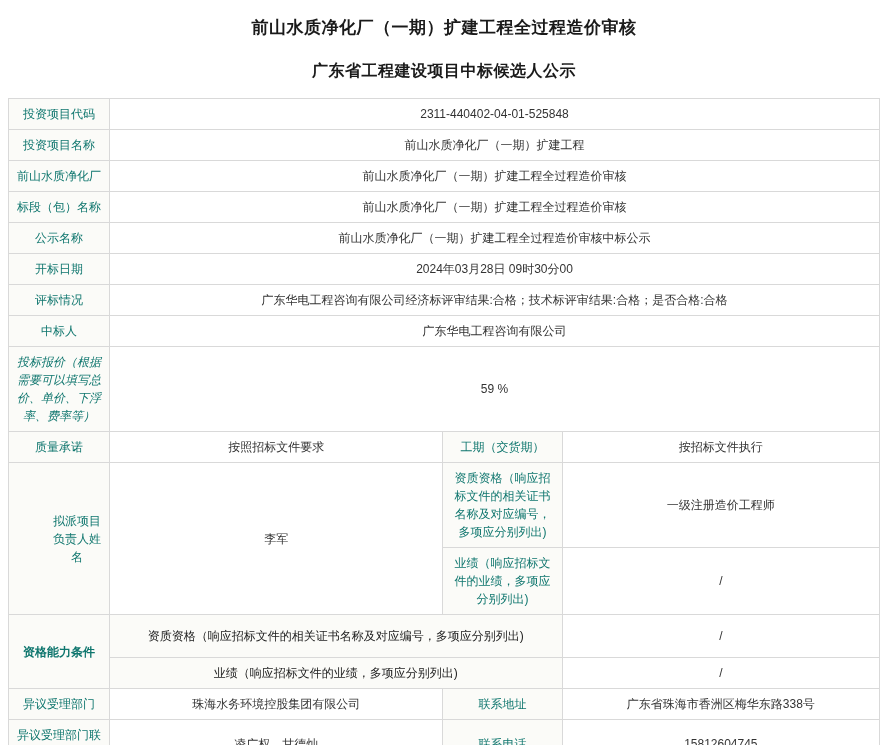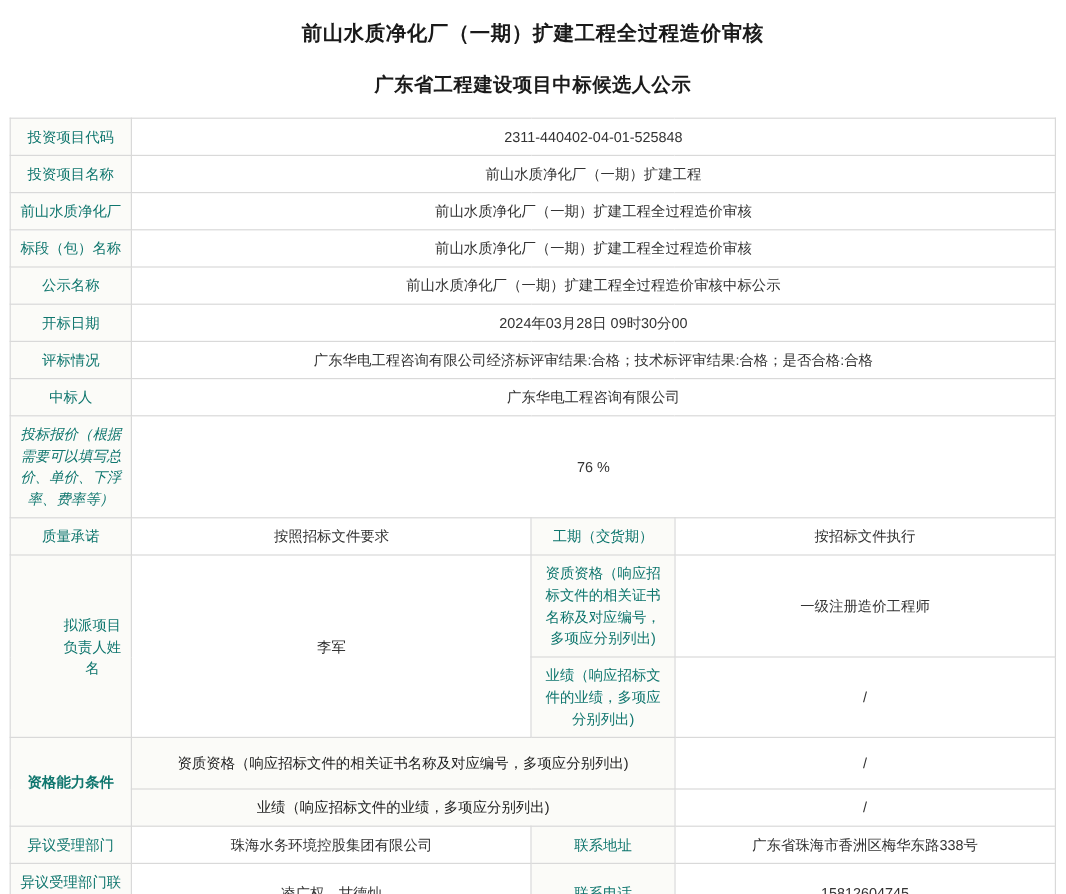--- a/index.html
+++ b/index.html
@@ -114,21 +114,21 @@
       <tr>
         <td class="label">评标情况</td>
         <td class="value" colspan="3">广东华电工程咨询有限公司经济标评审结果:合格；技术标评审结果:合格；是否合格:合格</td>
       </tr>
       <tr>
         <td class="label">中标人</td>
         <td class="value" colspan="3">广东华电工程咨询有限公司</td>
       </tr>
       <tr>
         <td class="label" style="height:62px;font-style:italic;">投标报价（根据需要可以填写总价、单价、下浮率、费率等）</td>
-        <td class="value" colspan="3">76 %</td>
+        <td class="value" colspan="3">59 %</td>
       </tr>
       <tr>
         <td class="label">质量承诺</td>
         <td class="value">按照招标文件要求</td>
         <td class="label">工期（交货期）</td>
         <td class="value">按招标文件执行</td>
       </tr>
       <tr>
         <td class="label" rowspan="2" style="height:60px;padding-left:44px;">拟派项目负责人姓名</td>
         <td class="value" rowspan="2">李军</td>

